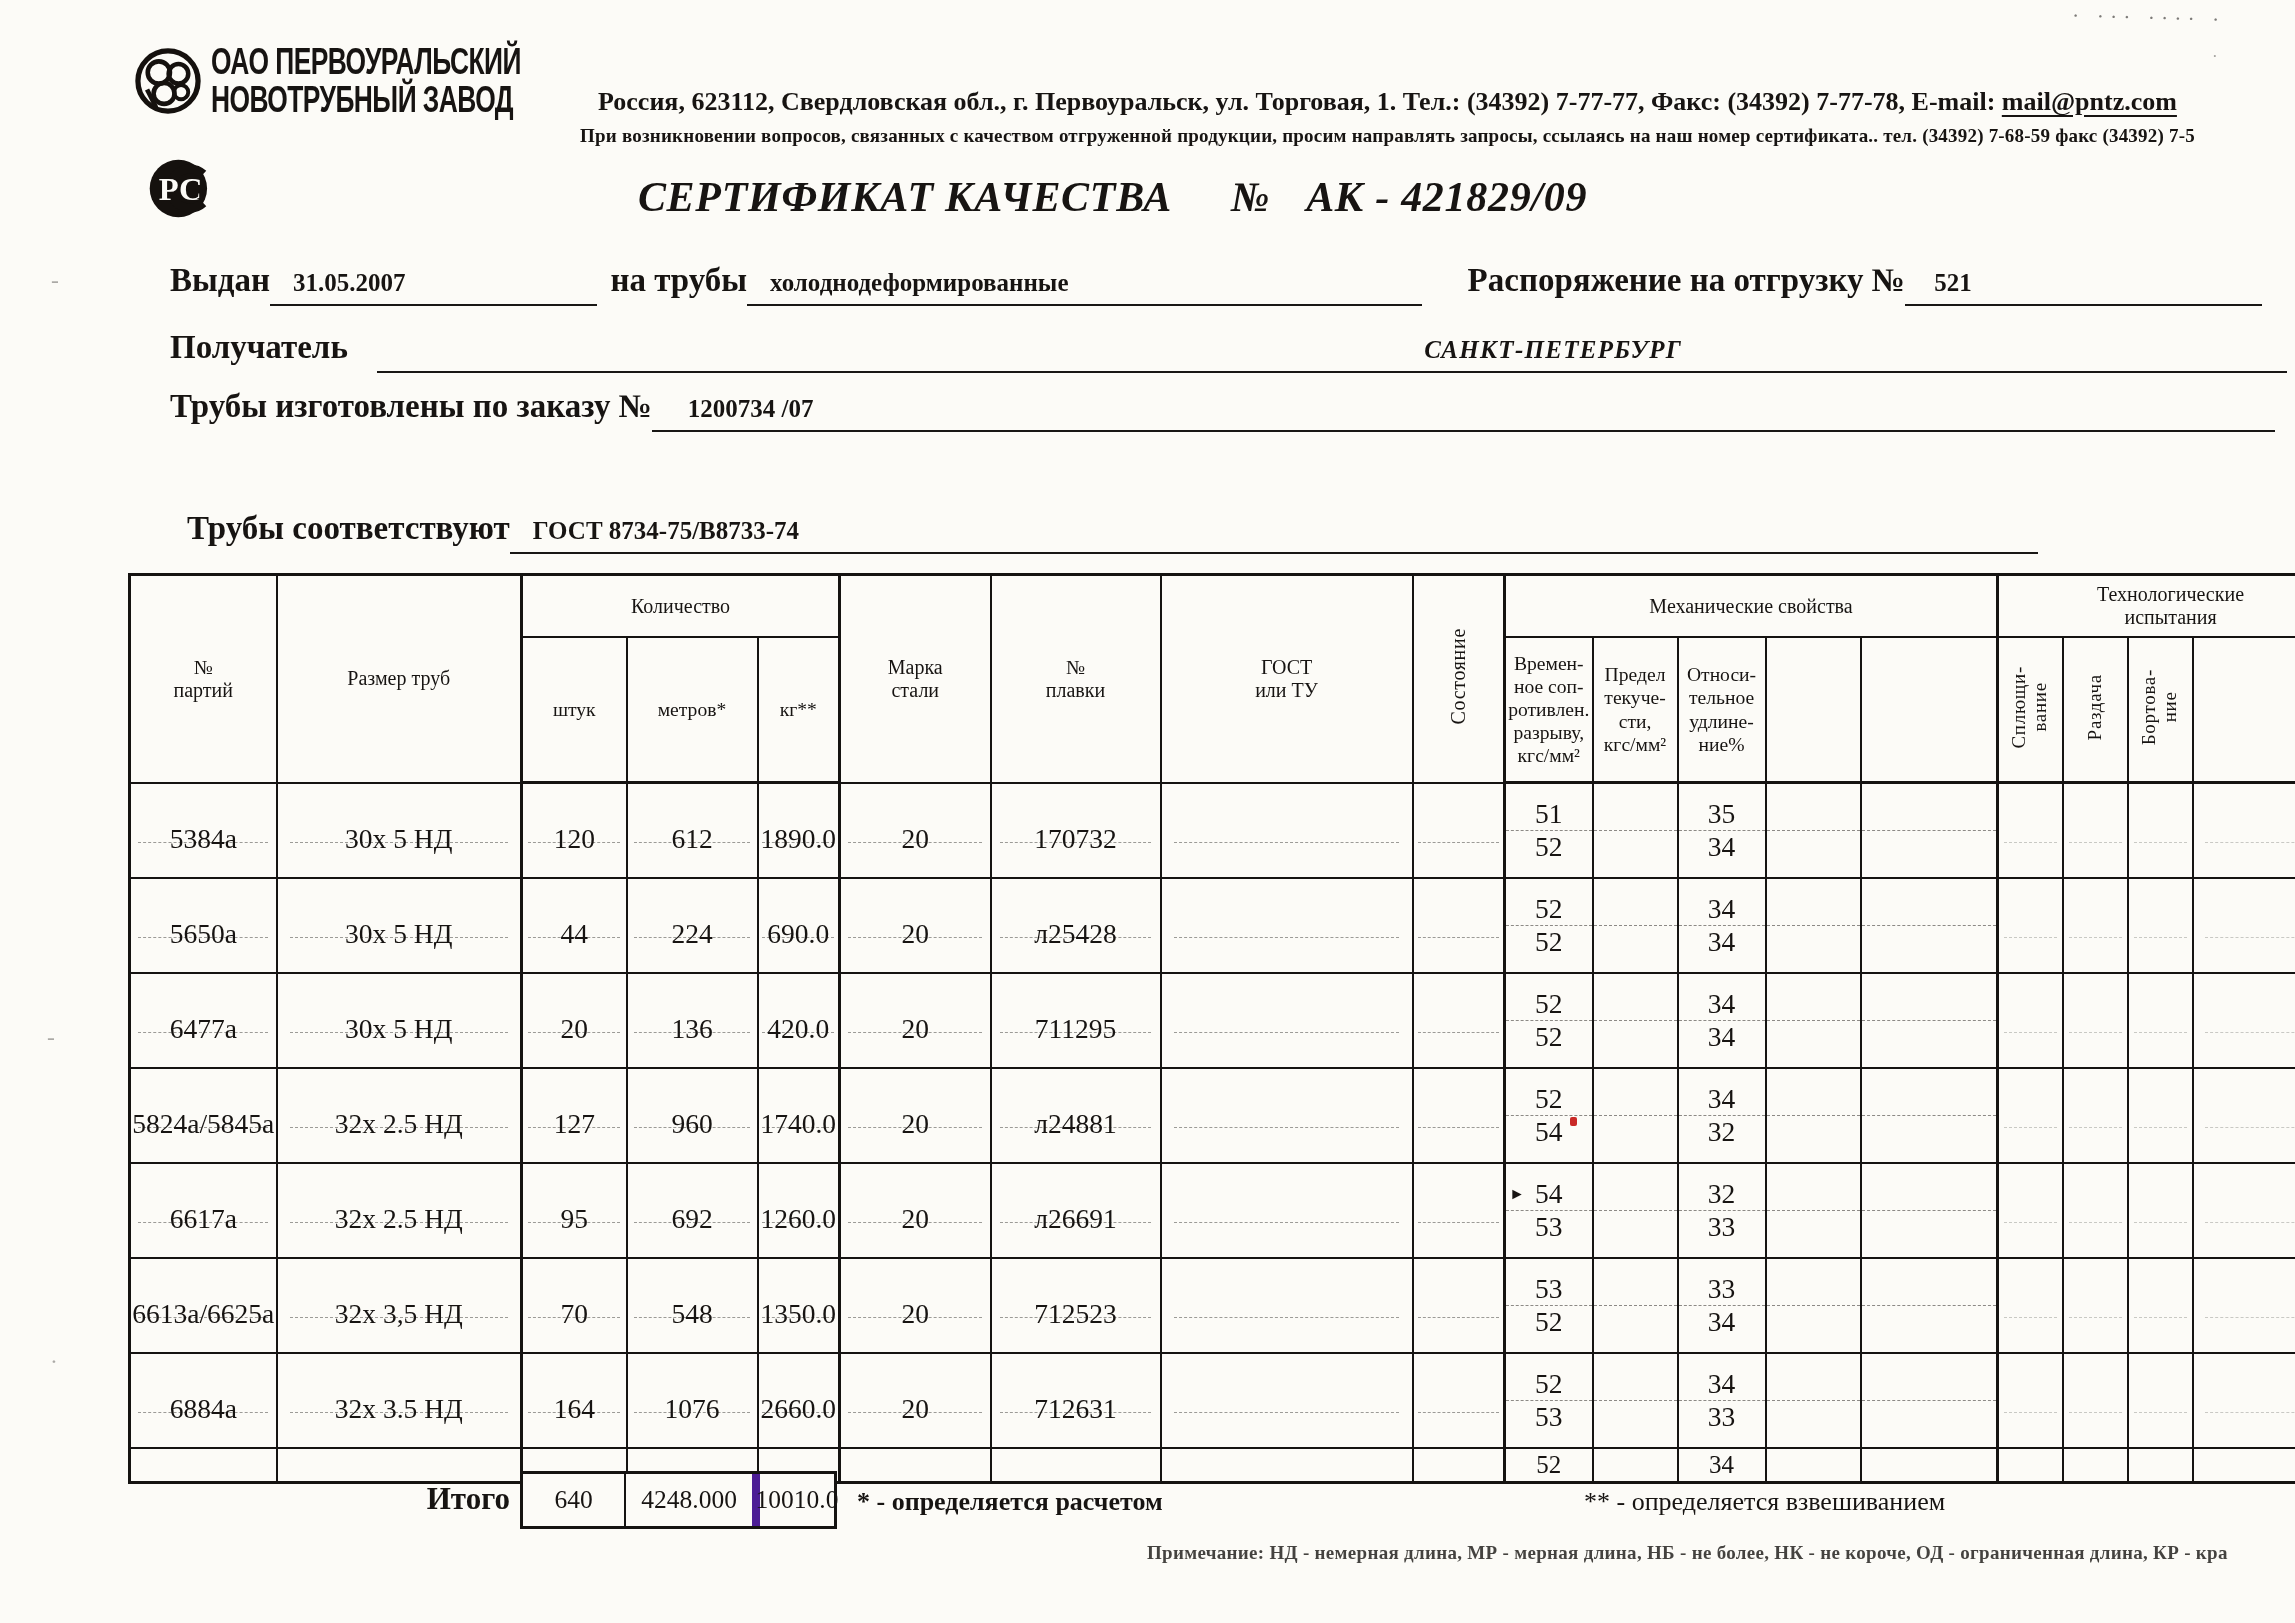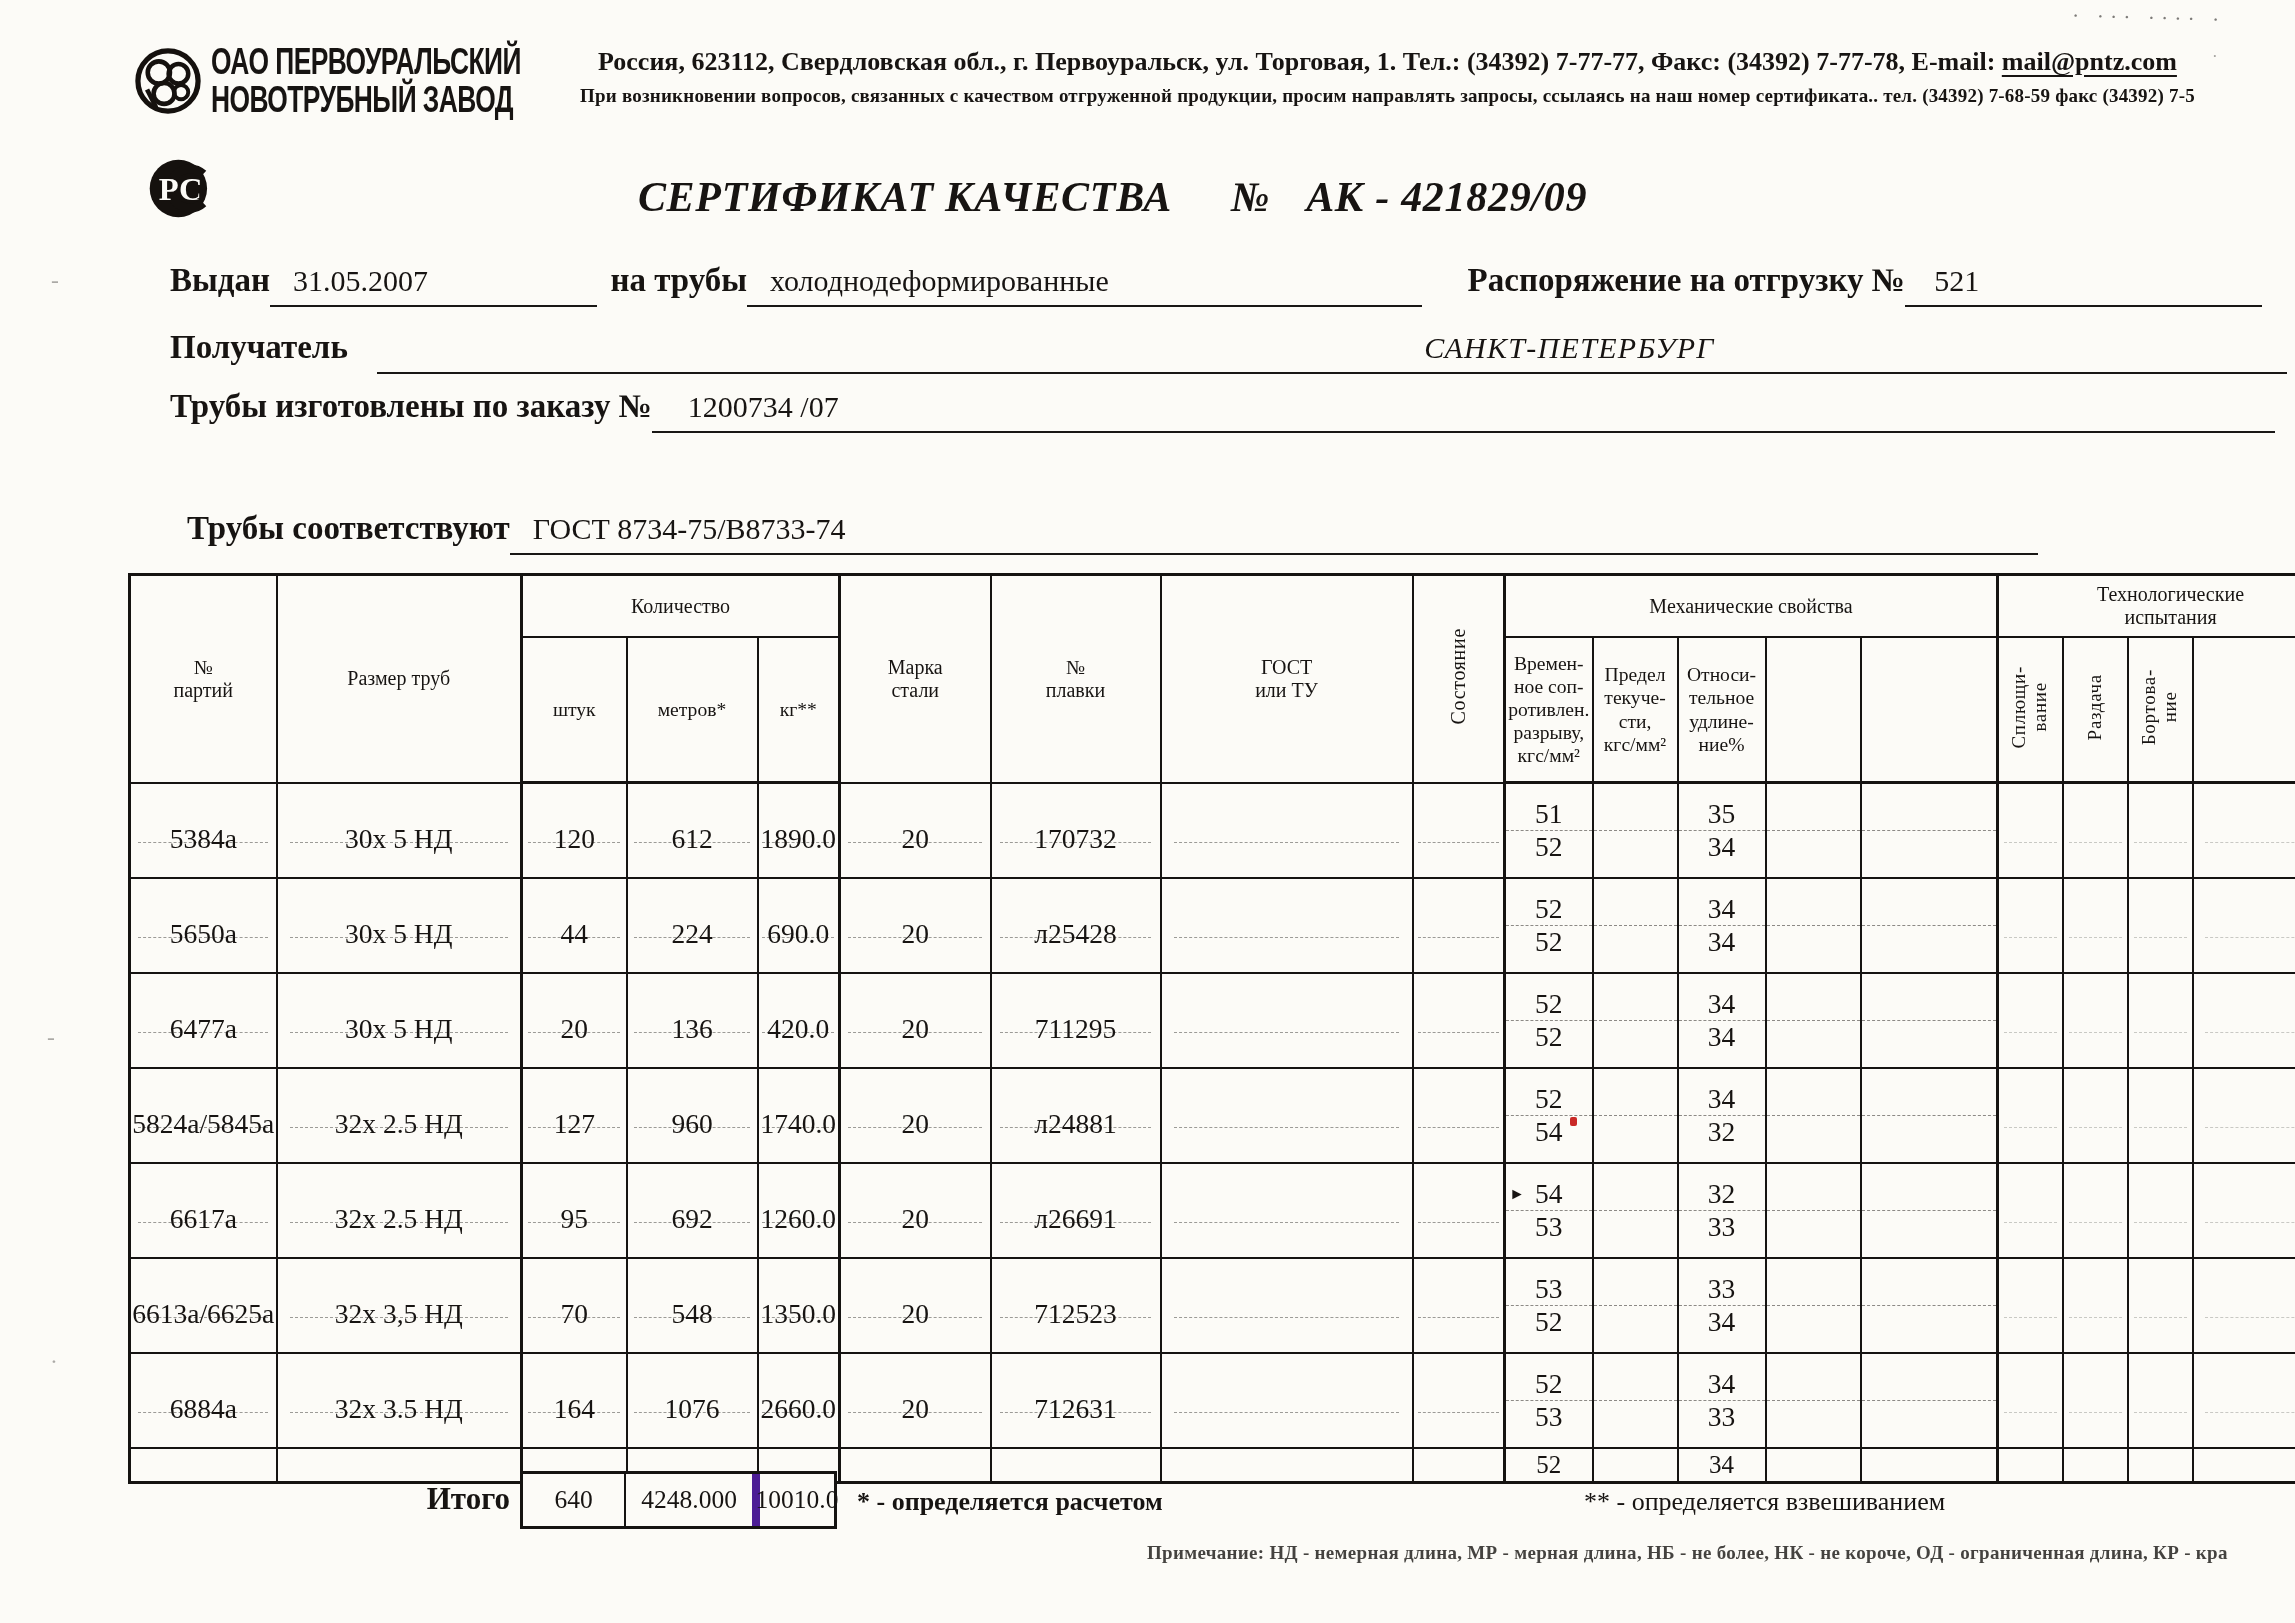--- a/index.html
+++ b/index.html
@@ -11,35 +11,35 @@
   #page{position:absolute;inset:0;}
   .pre{white-space:pre-line;}
 
   
   .logo-wrap{position:absolute;left:134px;top:45px;display:flex;align-items:center;}
   .org-name{
     font-family:"Liberation Sans", sans-serif;font-weight:bold;font-size:33px;line-height:1.02;
     transform:scaleX(.8) scaleY(1.12);transform-origin:left center;white-space:pre-line;margin-left:9.2px;letter-spacing:-0.7px;
   }
   .addr{position:absolute;left:484px;top:47px;width:1807px;text-align:center;}
-  .addr-1{font-weight:bold;font-size:26px;white-space:nowrap;}
+  .addr-1{font-weight:bold;font-size:26px;white-space:nowrap;margin-top:40px;}
   .addr-1 .mail{text-decoration:underline;text-underline-offset:4.6px;text-decoration-thickness:2px;}
   .addr-2{font-weight:bold;font-size:19px;margin-top:7.9px;white-space:nowrap;letter-spacing:0.2px;}
   .corner-art{position:absolute;left:2072px;top:5.2px;opacity:.55;font-size:22px;letter-spacing:5.9px;transform:rotate(1.6deg);white-space:nowrap;}
   .corner-art2{position:absolute;left:2212px;top:47px;opacity:.4;font-size:17px;}
 
   .rst{position:absolute;left:147px;top:152px;}
   .title-line{position:absolute;left:0;top:173px;width:2225px;text-align:center;font-weight:bold;font-style:italic;font-size:42px;letter-spacing:0.7px;}
   .title-line .t-no{margin-left:59px;}
   .title-line .t-num{margin-left:36px;}
 
   
   .fline{position:absolute;display:flex;align-items:baseline;}
   .flabel{font-weight:bold;font-size:33px;white-space:nowrap;}
-  .uval{font-size:30px;border-bottom:2.6px solid #191715;padding:0 6.5px 6.5px 23px;white-space:nowrap;}
+  .uval{font-size:25px;border-bottom:2.6px solid #191715;padding:0 6.5px 6.5px 23px;white-space:nowrap;font-weight:bold;}
   .grow{flex:1 1 auto;}
   .ital{font-style:italic;letter-spacing:1.3px;}
 
   
   table.cert{
     position:absolute;left:128px;top:573px;width:2216px;
     border-collapse:collapse;table-layout:fixed;
   }
   table.cert th,table.cert td{border:2px solid #151311;padding:0;vertical-align:middle;text-align:center;overflow:visible;}
   table.cert{border:3.9px solid #151311;}

